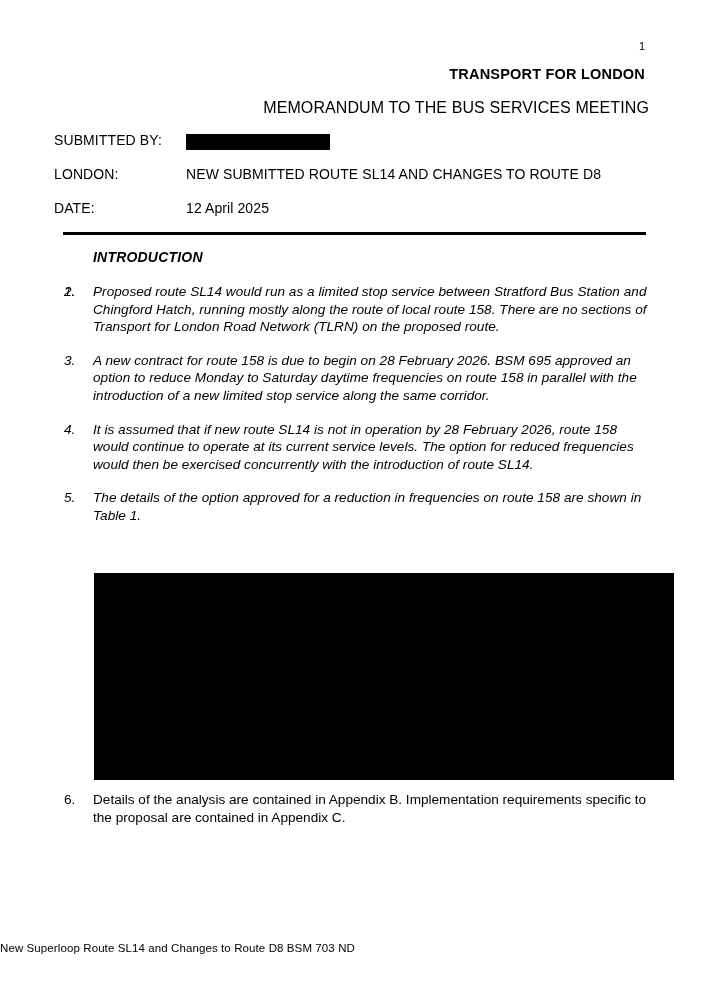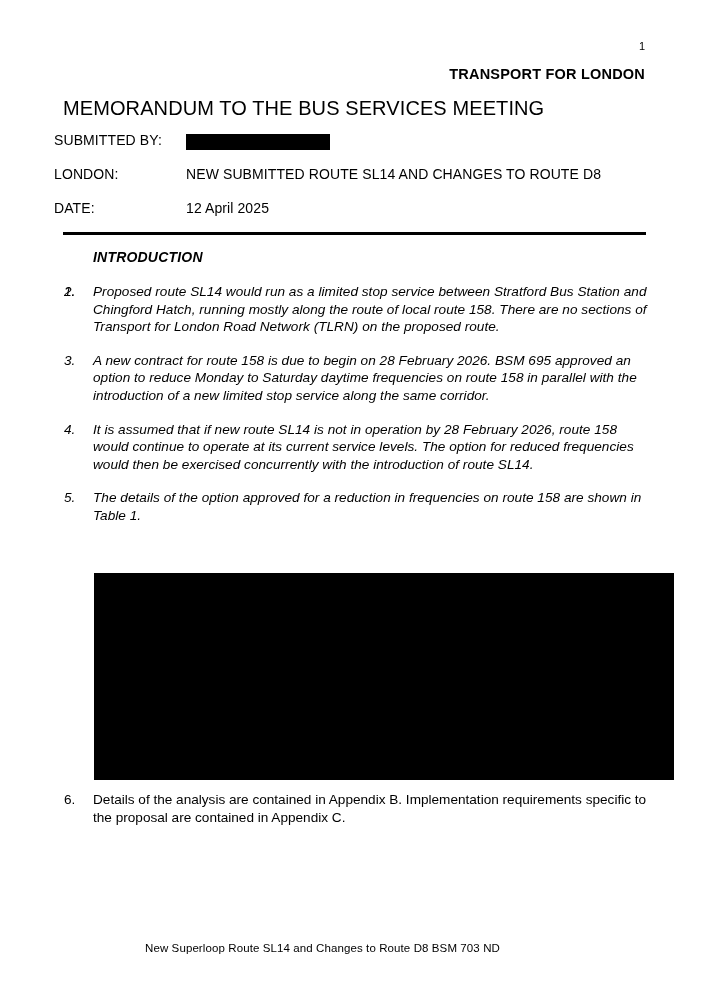--- a/index.html
+++ b/index.html
@@ -42,22 +42,22 @@
     font-weight: bold;
     letter-spacing: 0.2px;
     line-height: 18px;
   }
 
   .memo-title {
     position: absolute;
     top: 99px;
     left: 63px;
     width: 586px;
-    text-align: left;
-    font-size: 20px;
+    text-align: right;
+    font-size: 16px;
     line-height: 18px;
     letter-spacing: 0.1px;
   }
 
   
   .meta {
     position: absolute;
     top: 131px;
     left: 54px;
     width: 586px;
@@ -178,21 +178,21 @@
     font-size: 13.6px;
     line-height: 17.6px;
   }
 
   
   .footer {
     position: absolute;
     left: 0;
     top: 941px;
     width: 645px;
-    text-align: center;
+    text-align: left;
     font-size: 11.5px;
     line-height: 15px;
     letter-spacing: 0.1px;
   }
 </style>
 </head>
 <body>
 
 <div class="page">
 

